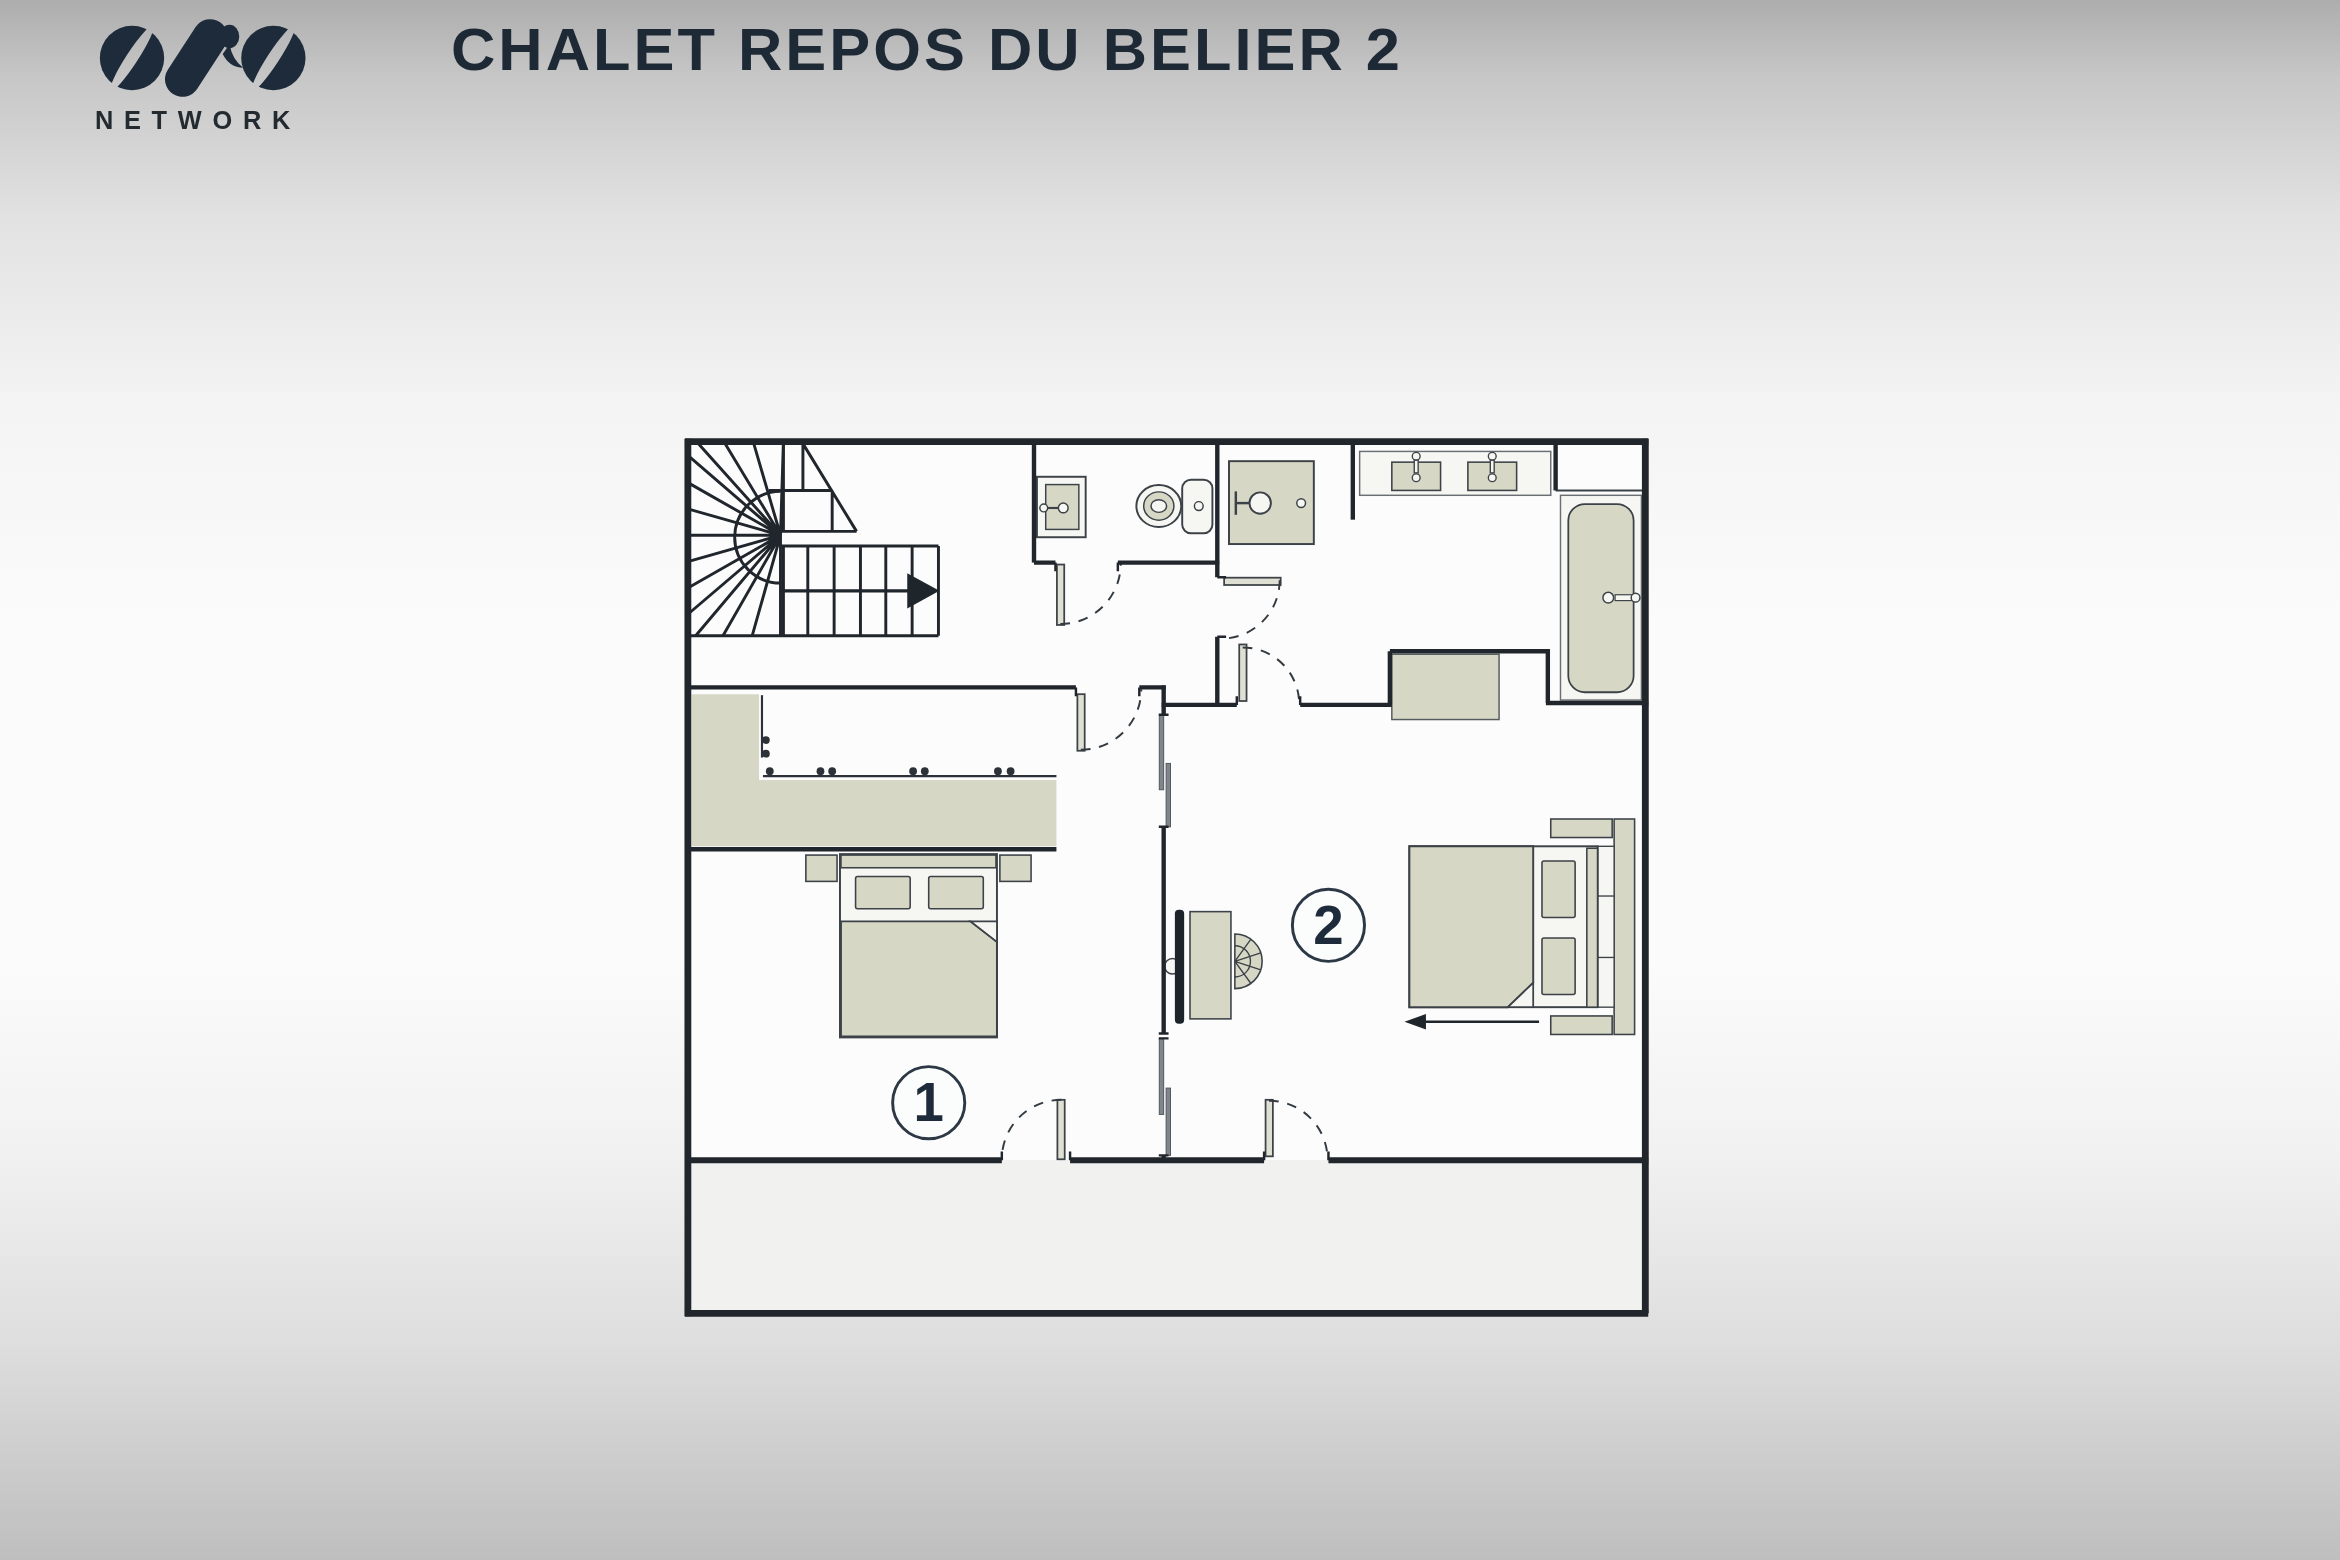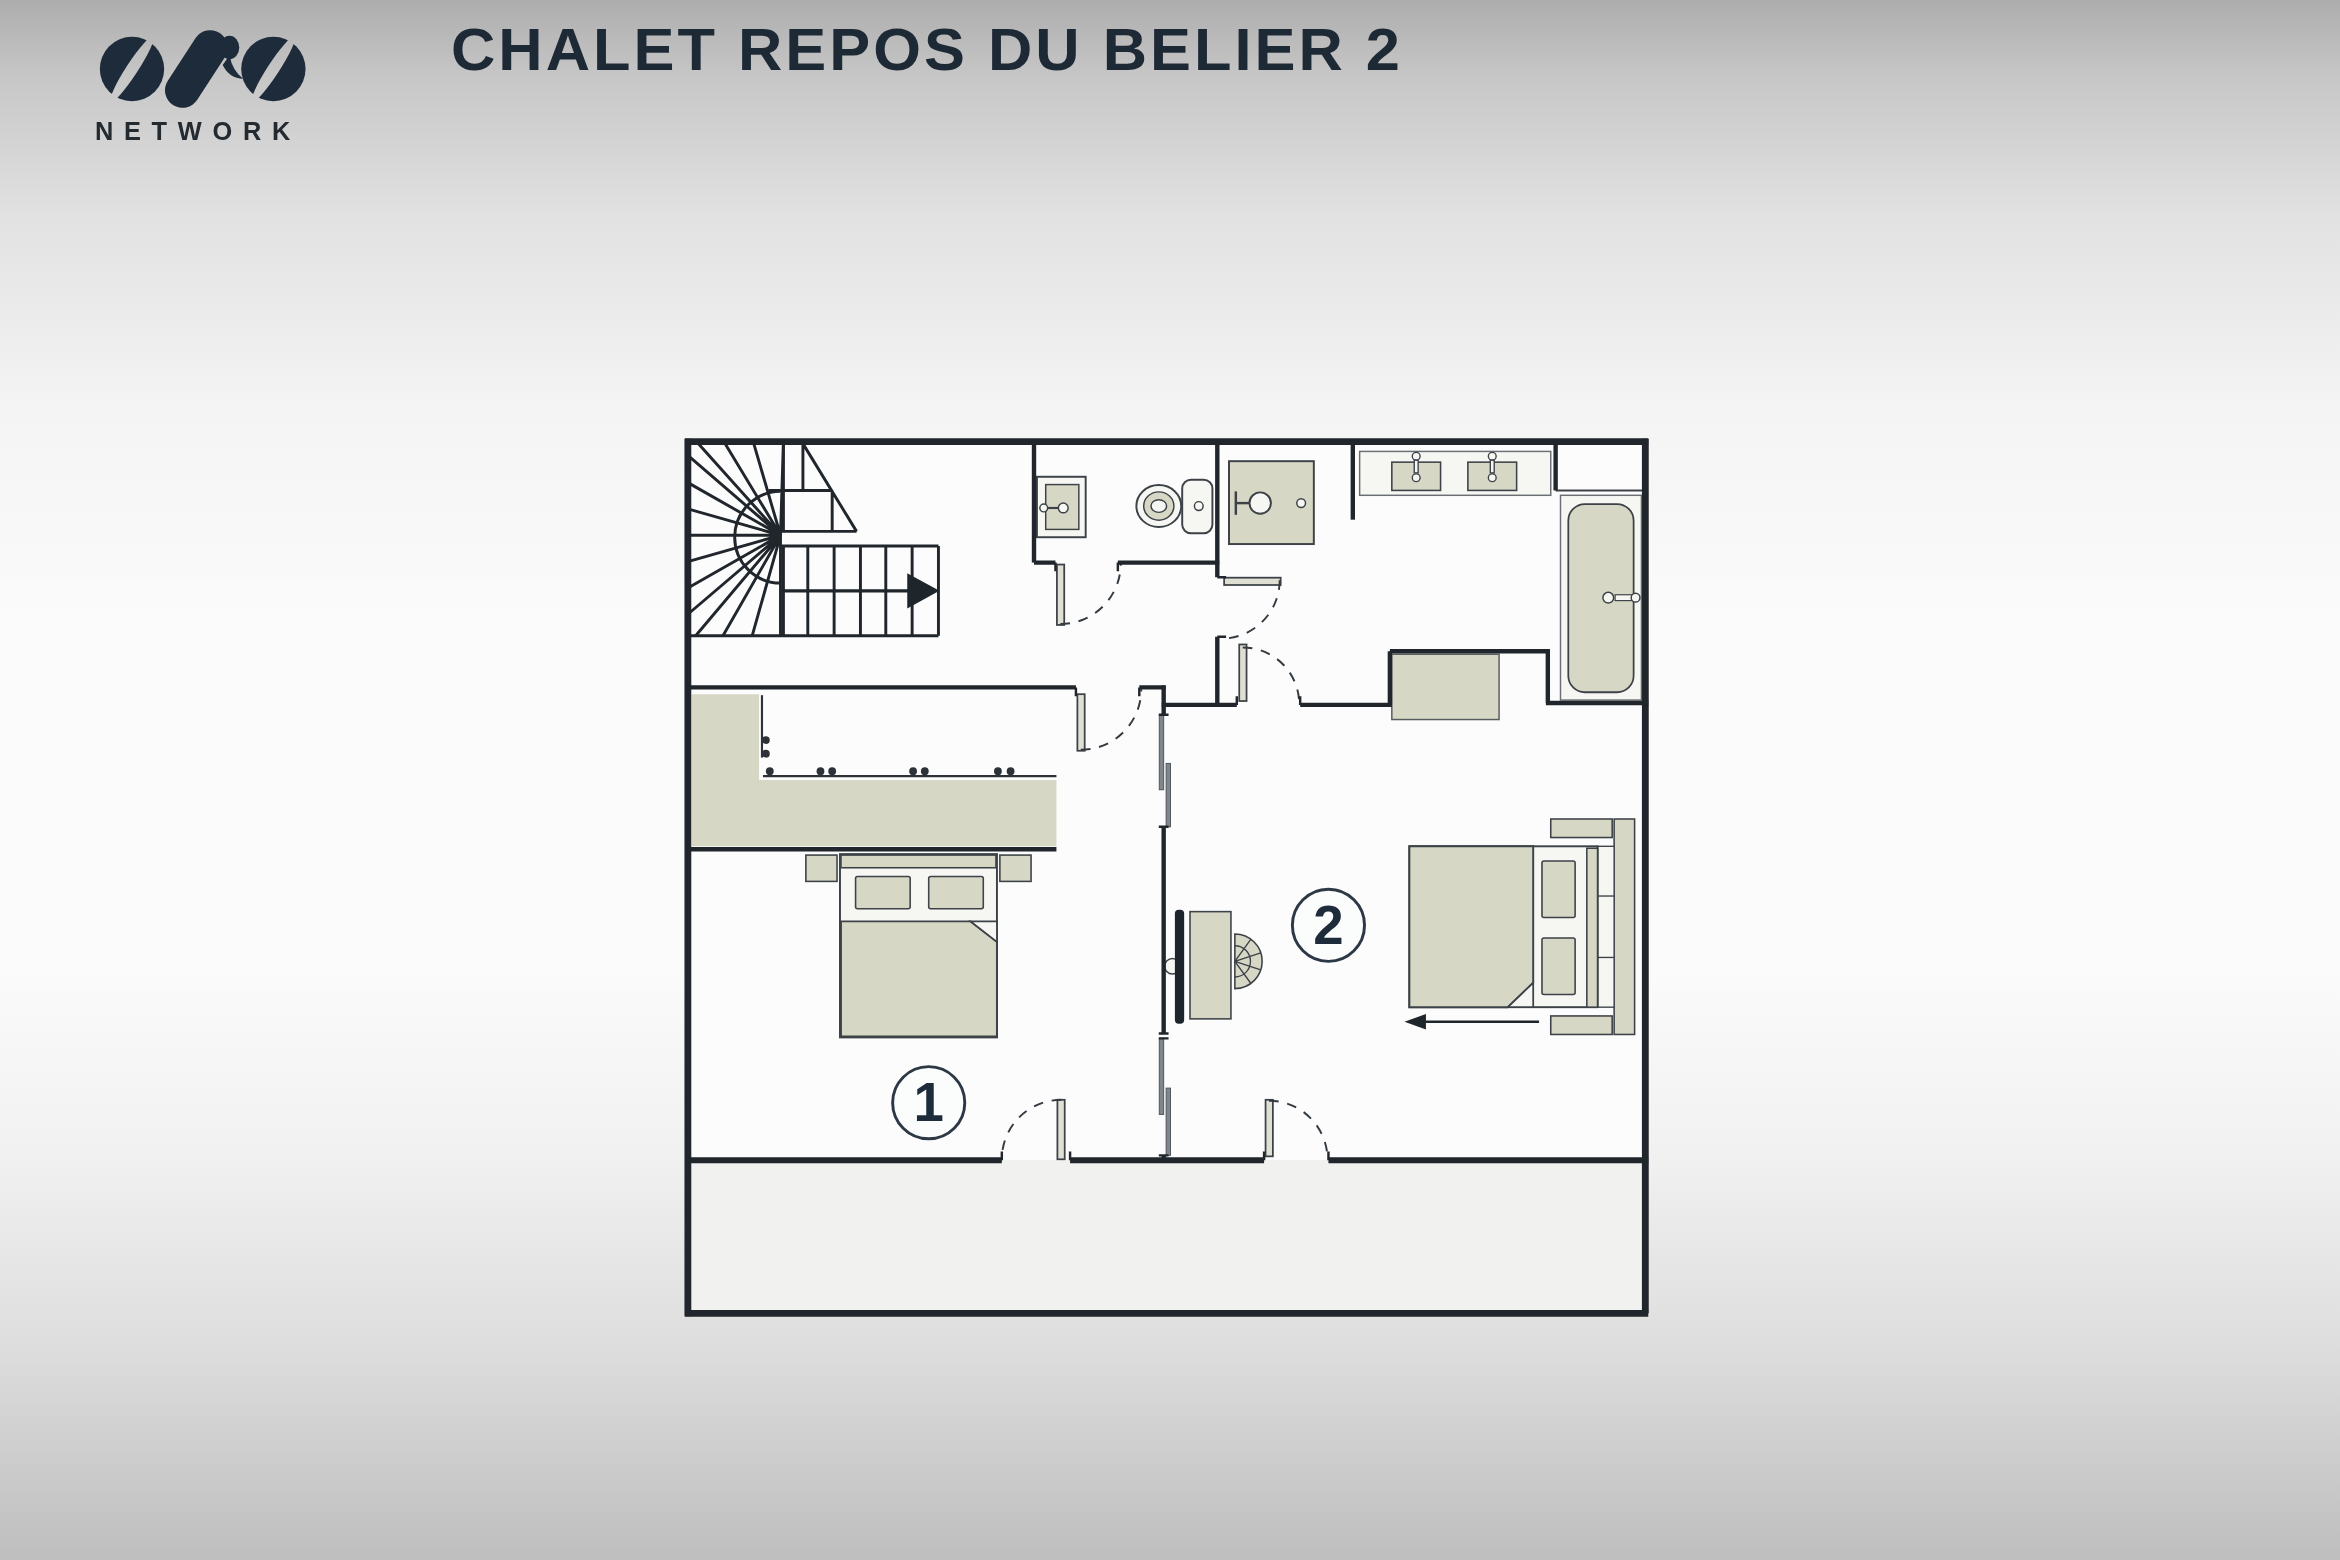--- a/index.html
+++ b/index.html
@@ -1,21 +1,21 @@
 <!DOCTYPE html>
 <html><head>
 <meta charset="utf-8">
 <style>
   html,body{margin:0;padding:0;}
   body{
     width:2341px;height:1560px;overflow:hidden;position:relative;
     font-family:"Liberation Sans", sans-serif;
     background:linear-gradient(180deg,#adadad 0%,#c7c7c7 5%,#e2e2e2 14%,#f4f4f4 26%,#fbfbfb 40%,#fbfbfb 62%,#f1f1f1 74%,#dedede 86%,#c7c7c7 96%,#bebebe 100%);
   }
-  .logo-wrap{position:absolute;left:93px;top:28px;width:234px;height:122px;}
+  .logo-wrap{position:absolute;left:93px;top:17px;width:234px;height:122px;}
   .page-title{
     position:absolute;left:451px;top:5.9px;height:88px;display:flex;align-items:center;
     font-size:59px;font-weight:bold;letter-spacing:2.9px;color:#1e2936;
     transform:scaleX(1.04);transform-origin:left center;white-space:nowrap;
   }
   .plan-svg{position:absolute;left:0;top:0;}
 </style>
 </head>
 <body>
 

